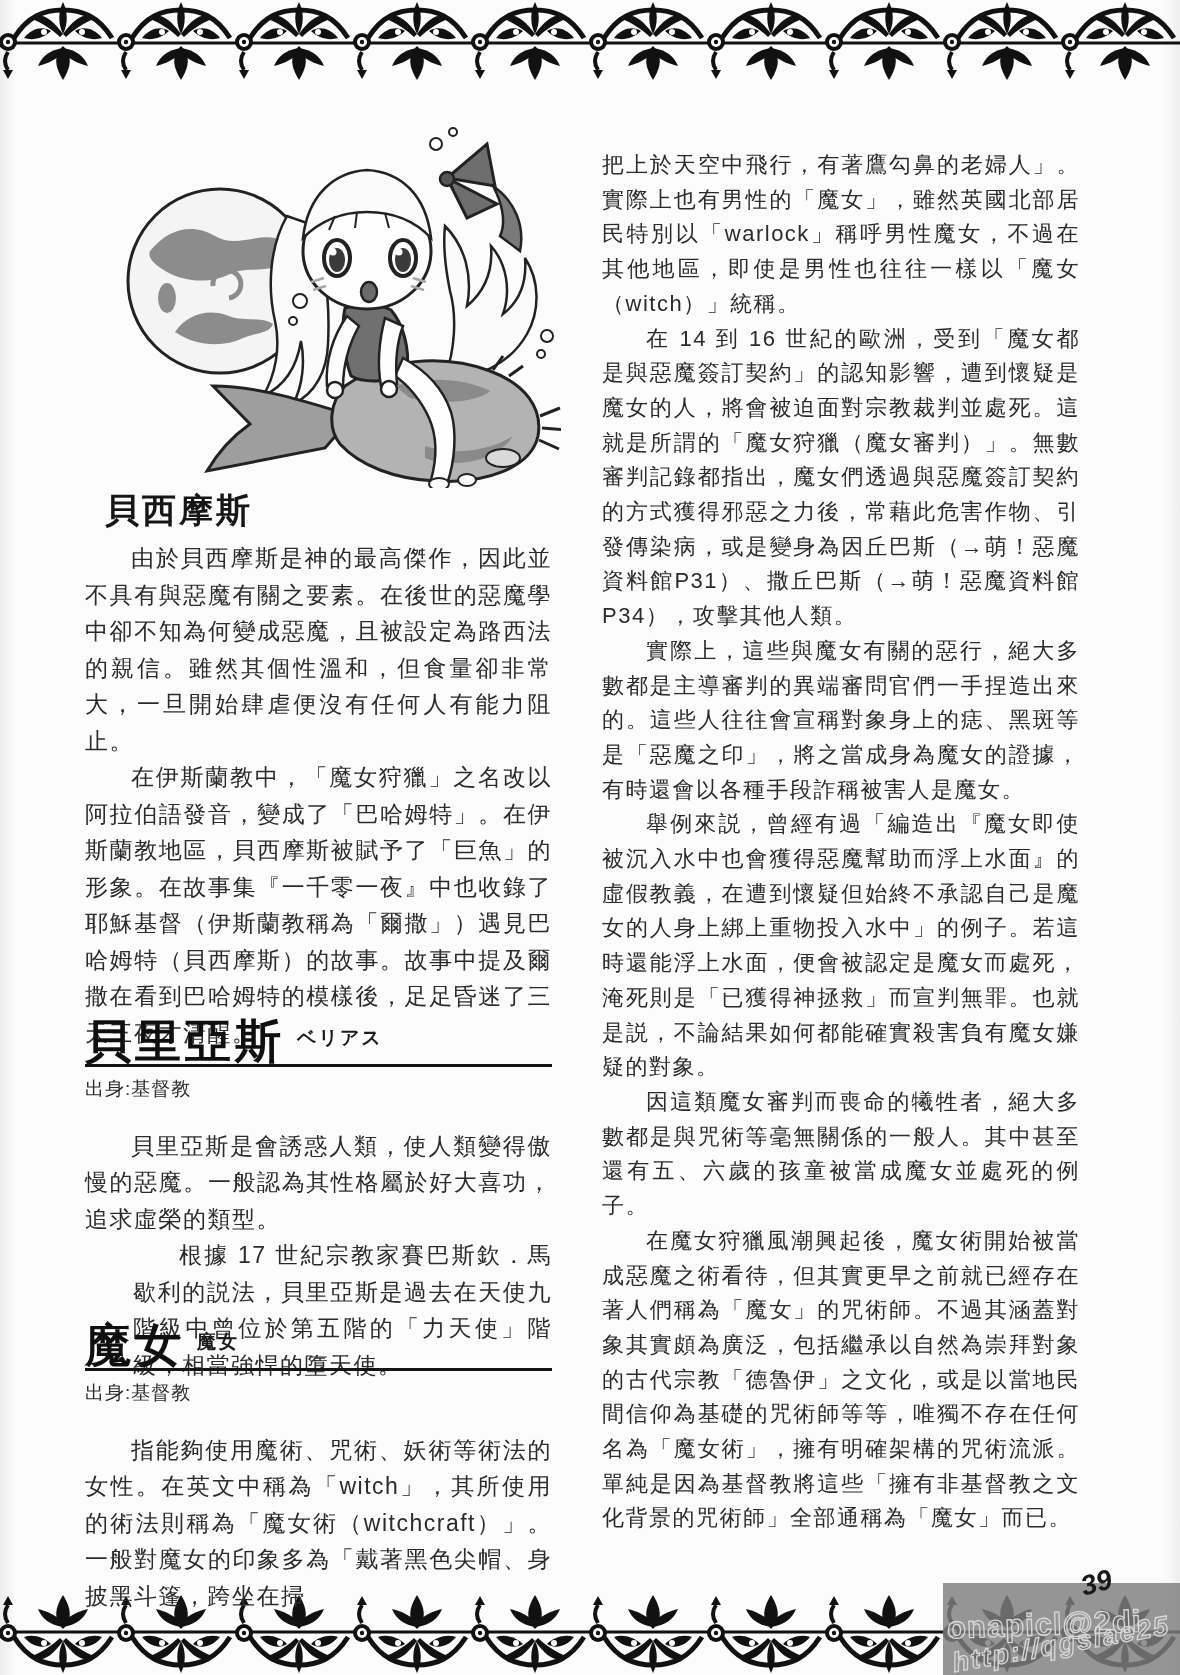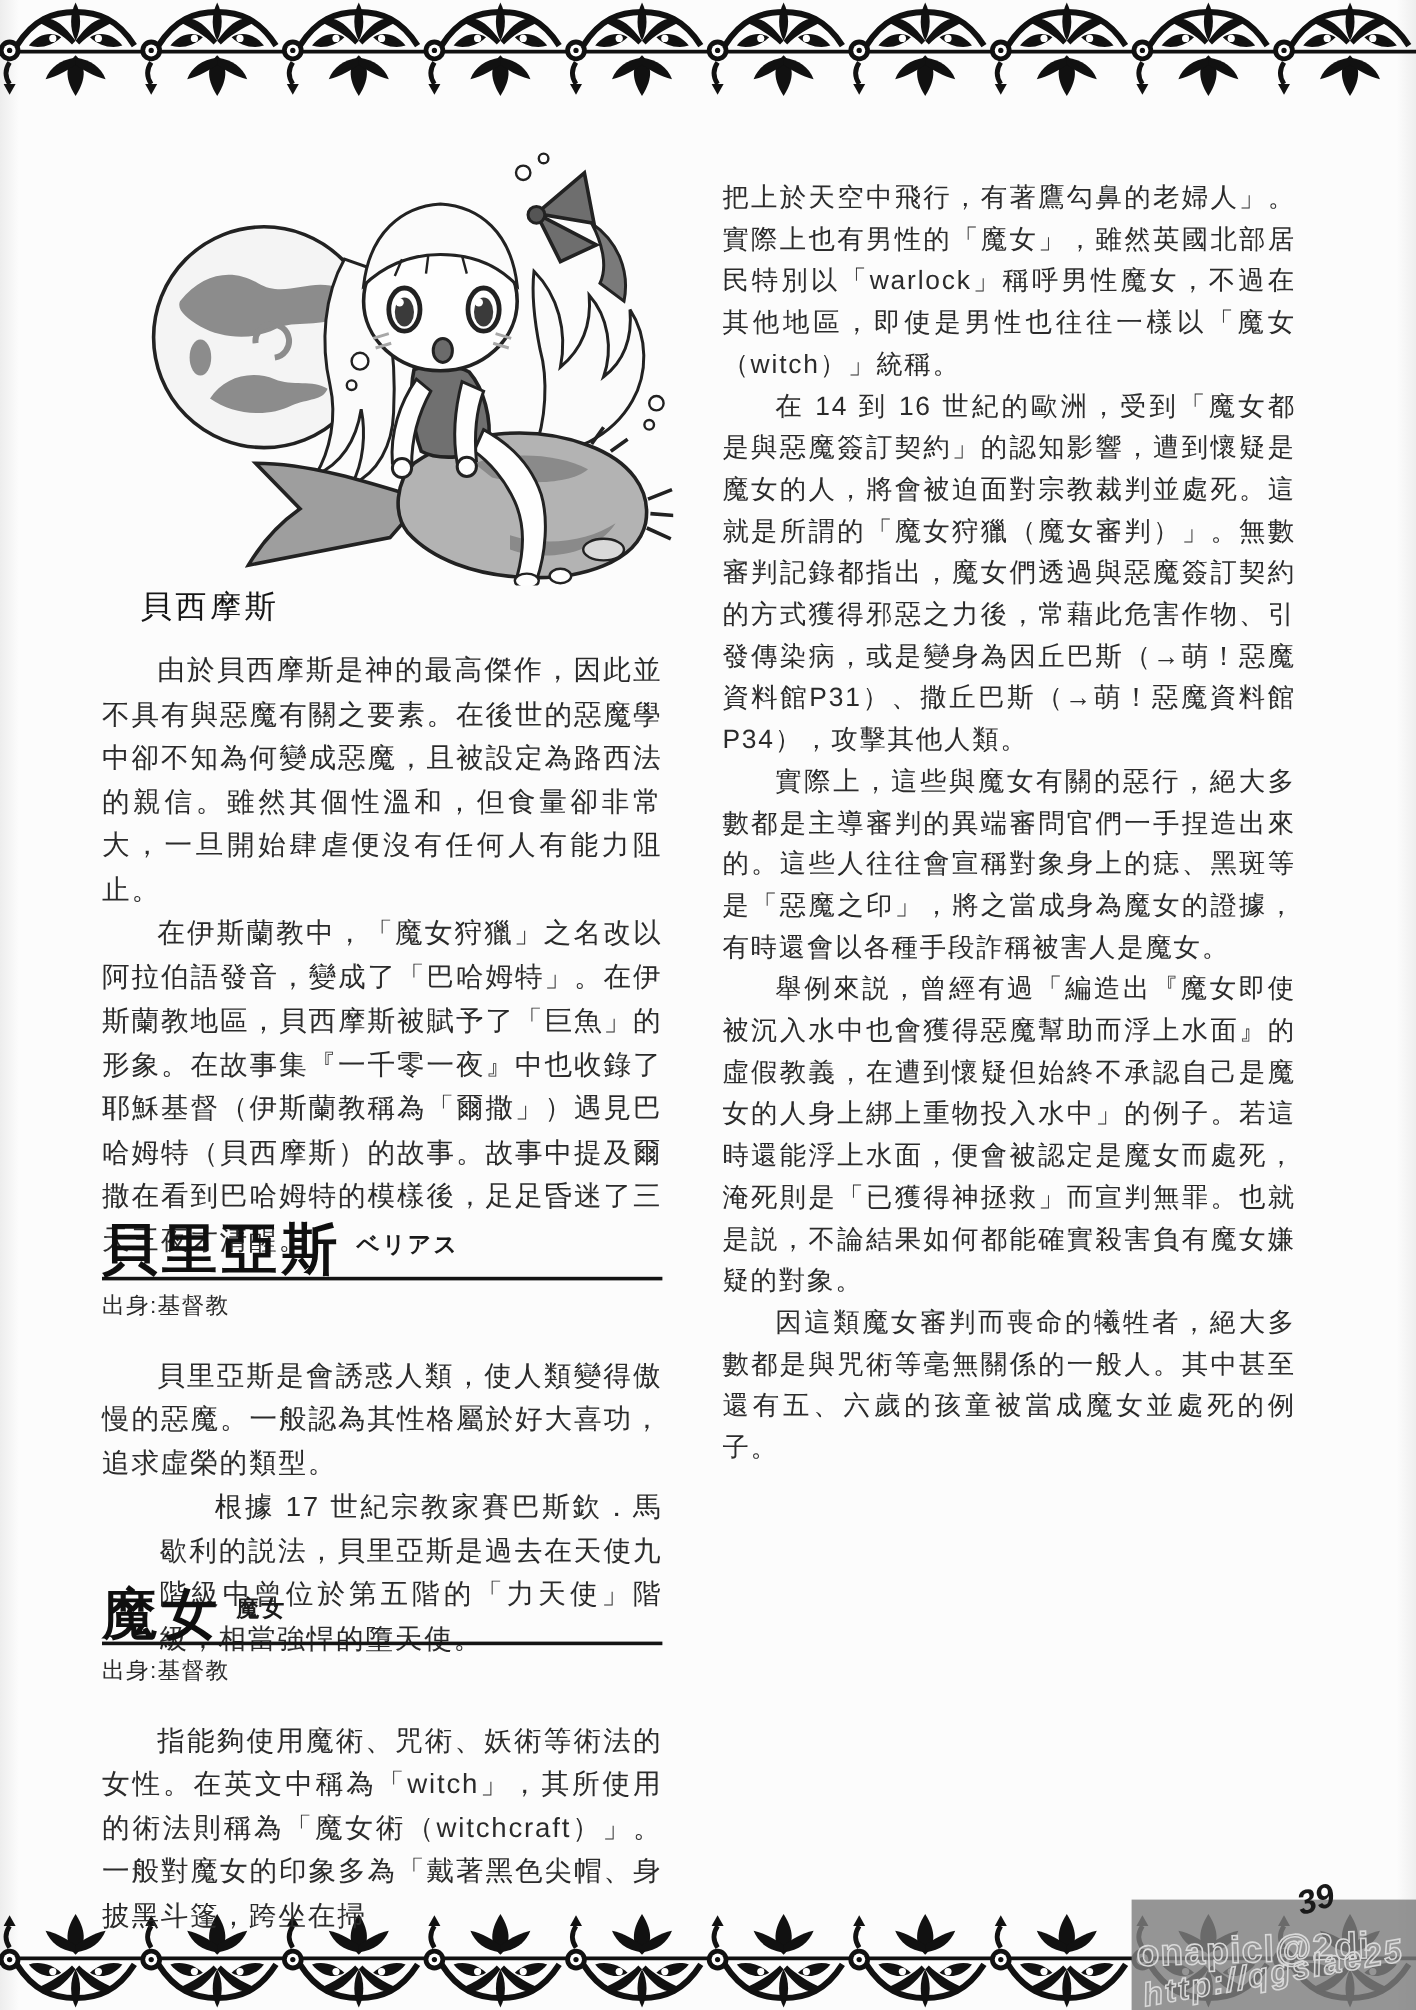--- a/index.html
+++ b/index.html
@@ -10,22 +10,22 @@
     background:linear-gradient(90deg,#ededed 0px,#fcfcfc 16px,#fcfcfc 1164px,#eeeeee 1180px);
     font-family:"Liberation Sans","DejaVu Sans",sans-serif;
     color:#242424;
     overflow:hidden;
   }
   .lace{position:absolute;left:0;width:1180px;height:85px;z-index:1;}
   .lace.top{top:0;}
   .lace.bottom{bottom:0;transform:scaleY(-1);}
   .illu{position:absolute;left:95px;top:86px;width:466px;height:402px;z-index:2;}
   .caption{
-    position:absolute;left:117px;top:488px;z-index:2;
-    font-size:26px;font-weight:normal;letter-spacing:3px;color:#161616;
+    position:absolute;left:105px;top:488px;z-index:2;
+    font-size:34px;font-weight:bold;letter-spacing:3px;color:#161616;
   }
   .col{position:absolute;z-index:2;}
   .para{
     margin:0;
     text-align:justify;
     text-indent:2em;
     color:#2b2b2b;
   }
   .para.no-indent{text-indent:0;}
   .left-text{left:85px;width:467px;font-size:23px;line-height:36.5px;letter-spacing:1.5px;}
@@ -202,20 +202,21 @@
       <p class="para">指能夠使用魔術、咒術、妖術等術法的女性。在英文中稱為「witch」，其所使用的術法則稱為「魔女術（witchcraft）」。一般對魔女的印象多為「戴著黑色尖帽、身披黑斗篷，跨坐在掃</p>
     </div>
   </div>
 
   <div class="col right-text">
     <p class="para no-indent">把上於天空中飛行，有著鷹勾鼻的老婦人」。實際上也有男性的「魔女」，雖然英國北部居民特別以「warlock」稱呼男性魔女，不過在其他地區，即使是男性也往往一樣以「魔女（witch）」統稱。</p>
     <p class="para">在 14 到 16 世紀的歐洲，受到「魔女都是與惡魔簽訂契約」的認知影響，遭到懷疑是魔女的人，將會被迫面對宗教裁判並處死。這就是所謂的「魔女狩獵（魔女審判）」。無數審判記錄都指出，魔女們透過與惡魔簽訂契約的方式獲得邪惡之力後，常藉此危害作物、引發傳染病，或是變身為因丘巴斯（→萌！惡魔資料館P31）、撒丘巴斯（→萌！惡魔資料館 P34），攻擊其他人類。</p>
     <p class="para">實際上，這些與魔女有關的惡行，絕大多數都是主導審判的異端審問官們一手捏造出來的。這些人往往會宣稱對象身上的痣、黑斑等是「惡魔之印」，將之當成身為魔女的證據，有時還會以各種手段詐稱被害人是魔女。</p>
     <p class="para">舉例來説，曾經有過「編造出『魔女即使被沉入水中也會獲得惡魔幫助而浮上水面』的虛假教義，在遭到懷疑但始終不承認自己是魔女的人身上綁上重物投入水中」的例子。若這時還能浮上水面，便會被認定是魔女而處死，淹死則是「已獲得神拯救」而宣判無罪。也就是説，不論結果如何都能確實殺害負有魔女嫌疑的對象。</p>
     <p class="para">因這類魔女審判而喪命的犧牲者，絕大多數都是與咒術等毫無關係的一般人。其中甚至還有五、六歲的孩童被當成魔女並處死的例子。</p>
+    <p class="para">在魔女狩獵風潮興起後，魔女術開始被當成惡魔之術看待，但其實更早之前就已經存在著人們稱為「魔女」的咒術師。不過其涵蓋對象其實頗為廣泛，包括繼承以自然為崇拜對象的古代宗教「德魯伊」之文化，或是以當地民間信仰為基礎的咒術師等等，唯獨不存在任何名為「魔女術」，擁有明確架構的咒術流派。單純是因為基督教將這些「擁有非基督教之文化背景的咒術師」全部通稱為「魔女」而已。</p>
   </div>
 
   <svg class="lace bottom" viewBox="0 0 1180 85" preserveAspectRatio="none" aria-hidden="true">
     <use href="#lace-row"></use>
   </svg>
 
   <div class="wm-box">
     <span class="wm-page">39</span>
     <span class="wm-line wm-line1">onapicl@2di</span>
     <span class="wm-line wm-line2">http://qgslae25</span>

